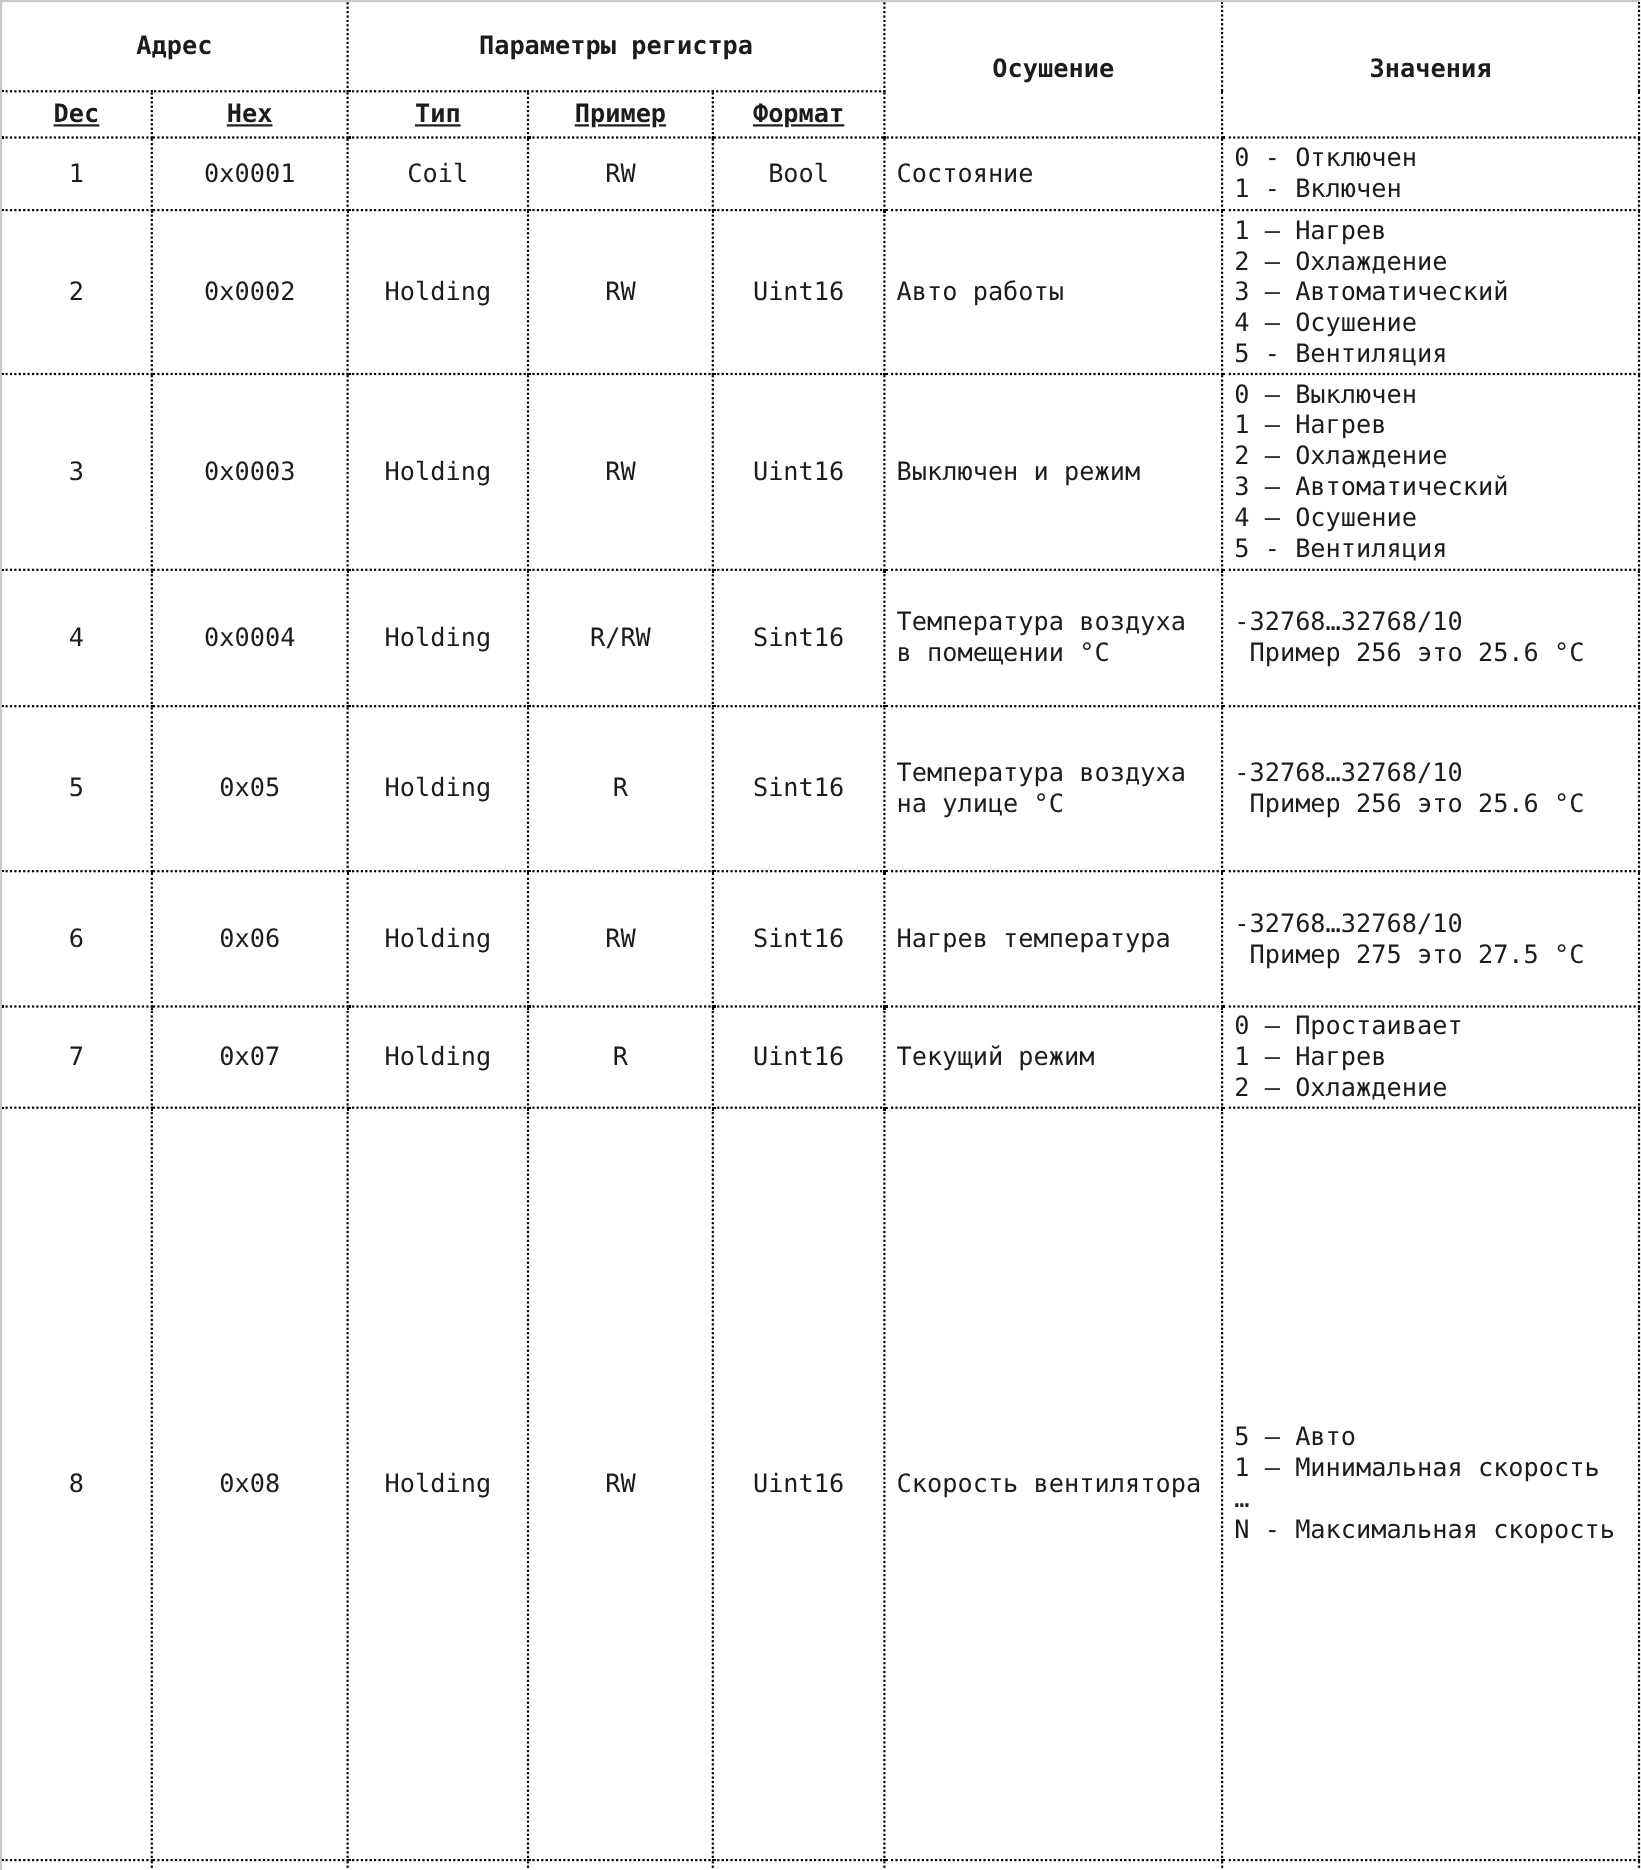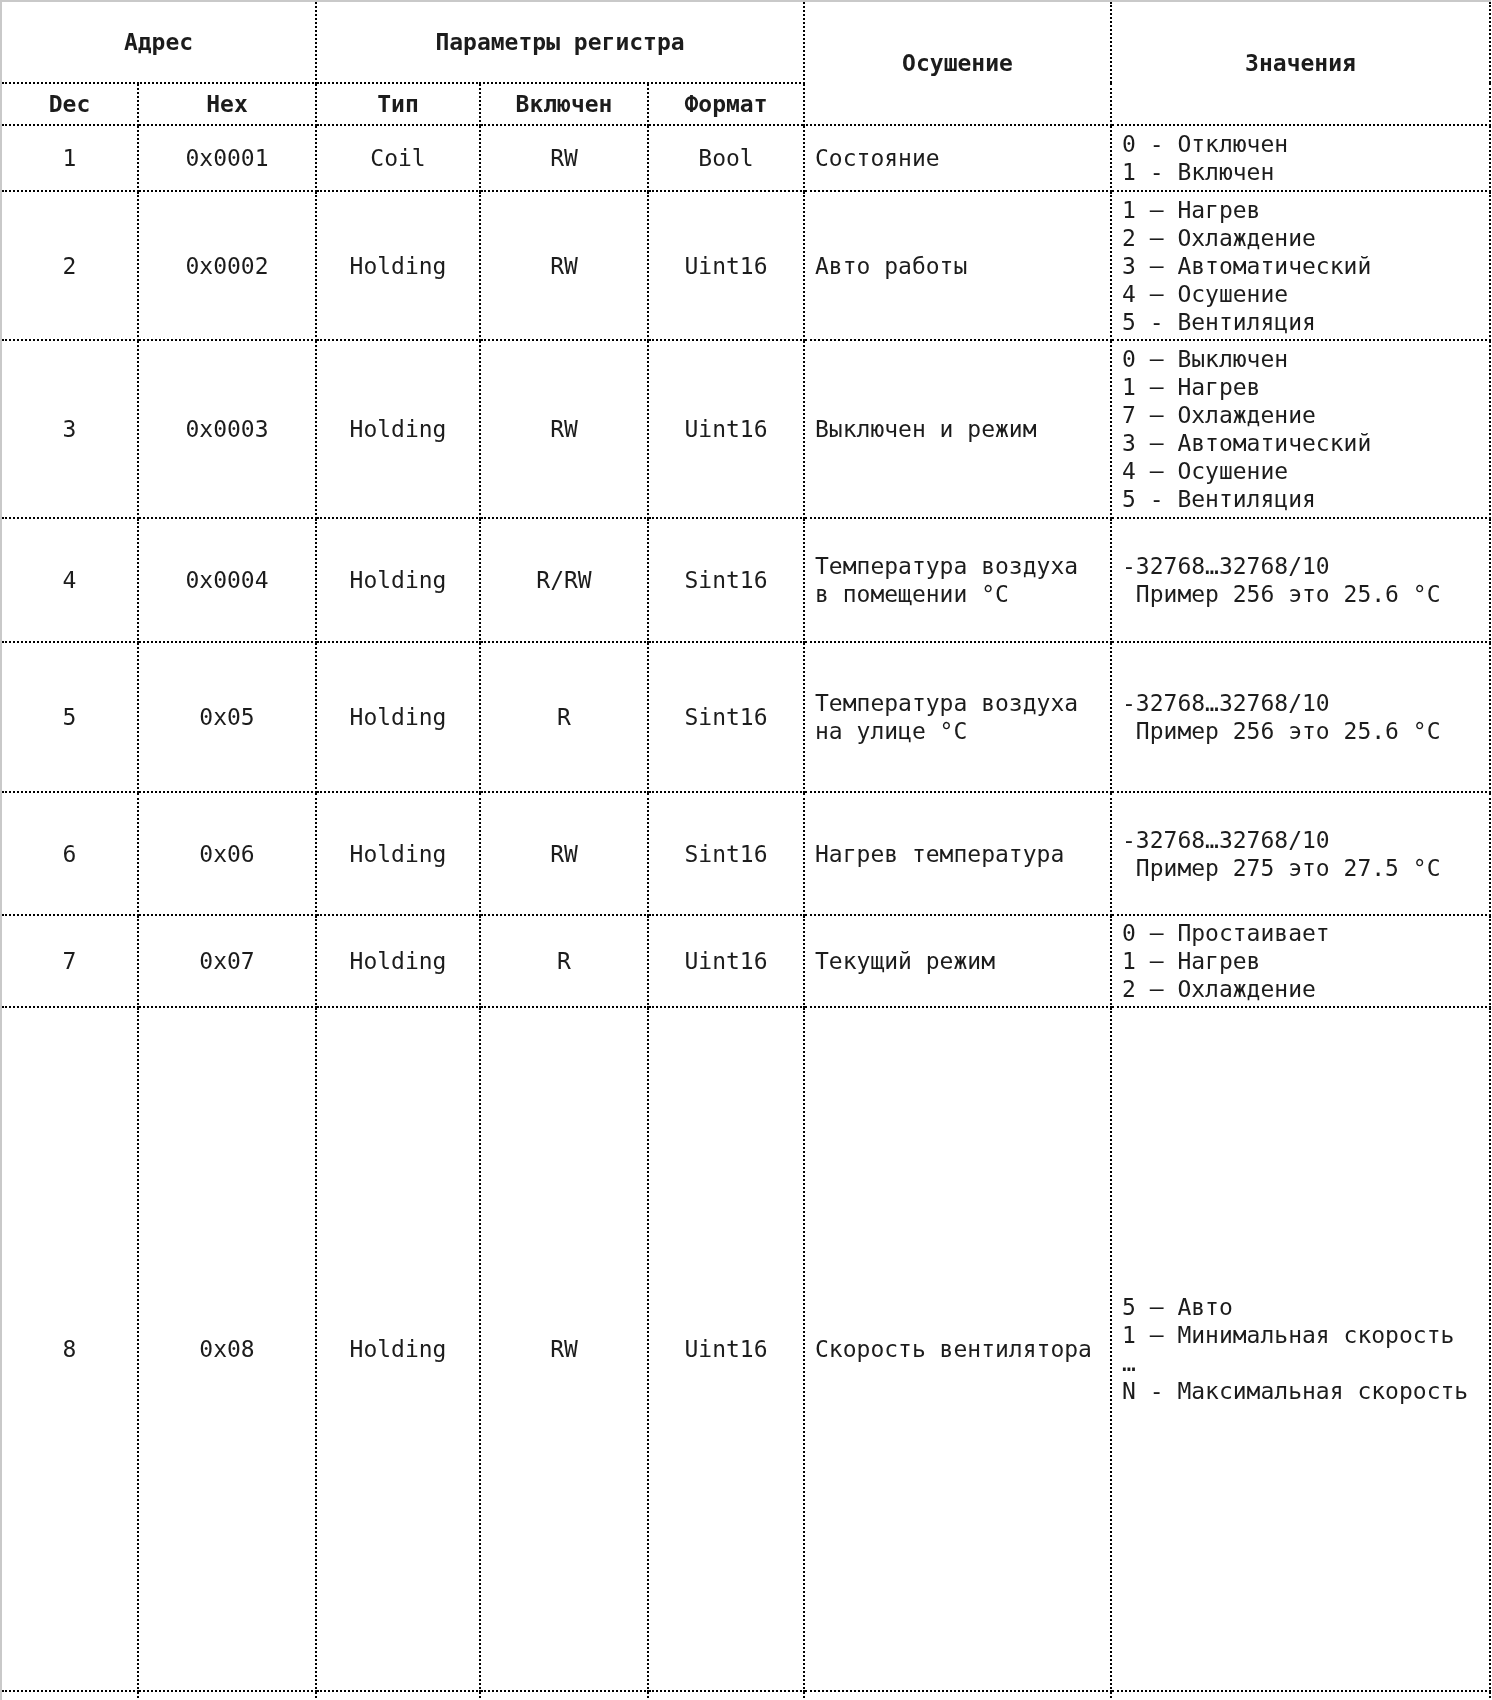--- a/index.html
+++ b/index.html
@@ -25,21 +25,21 @@
     border: 2px dotted #000000;
     vertical-align: middle;
     padding: 0;
     overflow: hidden;
   }
   th { font-weight: bold; text-align: center; }
   td.c { text-align: center; }
   td.l { text-align: left; padding-left: 10px; padding-right: 4px; }
   .pre { white-space: pre; }
   tr.h-a  { height: 82px; }
-  tr.h-b  { height: 42px; }
+  tr.h-b  { height: 42px; text-decoration: underline; }
   tr.r1   { height: 66px; }
   tr.r2   { height: 149px; }
   tr.r3   { height: 178px; }
   tr.r4   { height: 124px; }
   tr.r5   { height: 150px; }
   tr.r6   { height: 123px; }
   tr.r7   { height: 92px; }
   tr.r8   { height: 684px; }
   tr.r9   { height: 34px; }
 </style>
@@ -62,21 +62,21 @@
         <tr class="h-a">
       <th colspan="2">Адрес</th>
       <th colspan="3">Параметры регистра</th>
       <th rowspan="2">Осушение</th>
       <th rowspan="2">Значения</th>
     </tr>
     <tr class="h-b">
       <th>Dec</th>
       <th>Hex</th>
       <th>Тип</th>
-      <th>Включен</th>
+      <th>Пример</th>
       <th>Формат</th>
     </tr>
 
     <tr class="r1">
       <td class="c">1</td>
       <td class="c">0x0001</td>
       <td class="c">Coil</td>
       <td class="c">RW</td>
       <td class="c">Bool</td>
       <td class="l pre">Состояние</td>
@@ -100,21 +100,21 @@
 
     <tr class="r3">
       <td class="c">3</td>
       <td class="c">0x0003</td>
       <td class="c">Holding</td>
       <td class="c">RW</td>
       <td class="c">Uint16</td>
       <td class="l pre">Выключен и режим</td>
       <td class="l pre">0 — Выключен
 1 — Нагрев
-7 — Охлаждение
+2 — Охлаждение
 3 — Автоматический
 4 — Осушение
 5 - Вентиляция</td>
     </tr>
 
     <tr class="r4">
       <td class="c">4</td>
       <td class="c">0x0004</td>
       <td class="c">Holding</td>
       <td class="c">R/RW</td>

